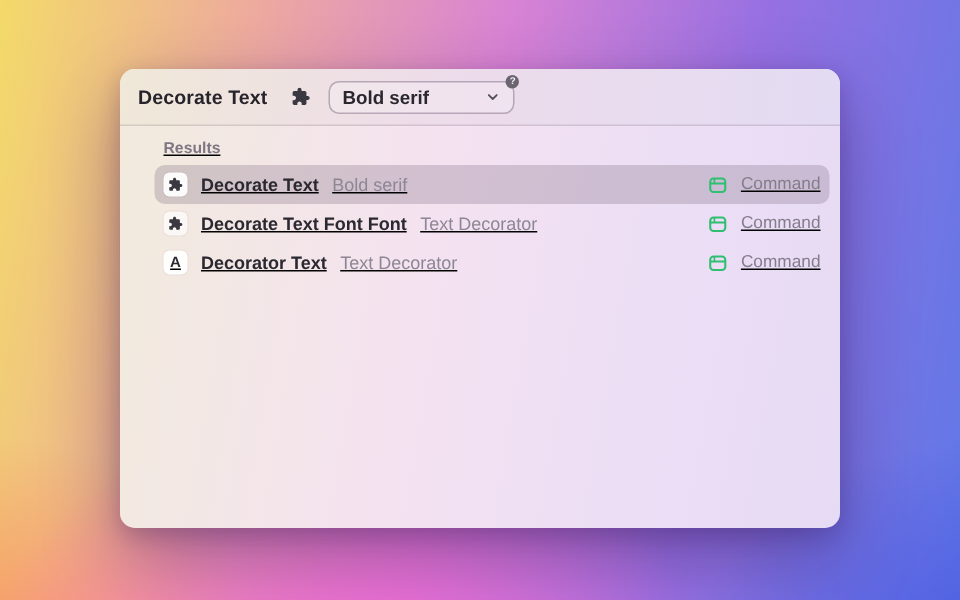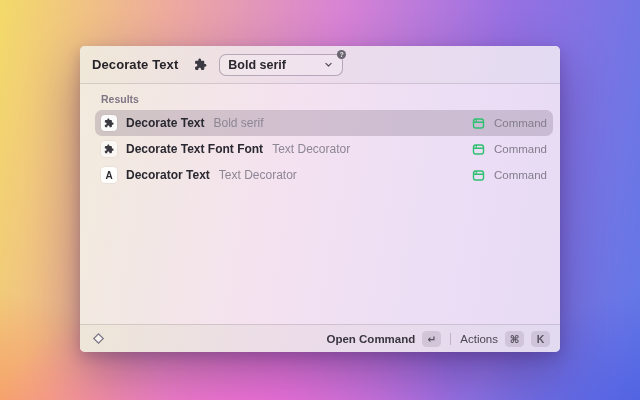--- a/index.html
+++ b/index.html
@@ -11,21 +11,21 @@
   .desktop {
     position: absolute; inset: 0;
     background:
       radial-gradient(55% 60% at 36% 112%, rgba(246,98,216,0.85), rgba(246,98,216,0) 70%),
       radial-gradient(42% 48% at -3% 106%, rgba(248,152,100,0.95), rgba(248,152,100,0) 70%),
       radial-gradient(48% 55% at 106% 112%, rgba(72,84,224,0.85), rgba(72,84,224,0) 72%),
       linear-gradient(100deg, #f3da69 0%, #edaa9e 24%, #d983d4 48%, #9770e2 72%, #5f78e6 100%);
   }
   .window {
     position: absolute; left: 80px; top: 46px; width: 480px; height: 306px;
-    border-radius: 5px; overflow: hidden;
+    border-radius: 10px; overflow: hidden;
     box-shadow: 0 20px 50px rgba(45,18,80,0.38), 0 5px 14px rgba(45,18,80,0.22);
     background: linear-gradient(100deg, #f2ebdc 0%, #f4e2f0 42%, #ecdef5 72%, #e6dbf4 100%);
   }
   .window-header {
     position: absolute; top: 0; left: 0; right: 0; height: 38px;
     display: flex; align-items: center; padding: 0 12px;
     background: linear-gradient(100deg, #f0e8d8 0%, #eddcea 45%, #e3dbf3 100%);
     border-bottom: 1px solid rgba(92,70,95,0.18);
   }
   .header-title { font-size: 13px; font-weight: 700; color: #26242a; letter-spacing: 0.1px; }
@@ -100,21 +100,21 @@
         <span class="dropdown-value">Bold serif</span>
         <span class="dropdown-chevron">
           <svg width="9" height="9" viewBox="0 0 12 12">
               <path d="M2.5 4.5 L6 8 L9.5 4.5" fill="none" stroke="#55505c" stroke-width="1.6" stroke-linecap="round" stroke-linejoin="round"></path>
             </svg>
         </span>
         <span class="dropdown-badge">?</span>
       </div>
     </div>
 
-    <div style="position:absolute; top:38px; left:8px; right:0;">
+    <div style="position:absolute; top:38px; left:16px; right:0;text-decoration:underline;">
       <div class="results-label">Results</div>
       <div class="rows">
 
         <div class="row selected">
           <span class="row-iconbox">
             <svg width="10" height="10" viewBox="0 0 24 24">
                 <path fill="#3a3840" d="M20.5 11H19V7c0-1.1-.9-2-2-2h-4V3.5C13 2.12 11.88 1 10.5 1S8 2.12 8 3.5V5H4c-1.1 0-1.99.9-1.99 2v3.8H3.5c1.49 0 2.7 1.21 2.7 2.7s-1.21 2.7-2.7 2.7H2V20c0 1.1.9 2 2 2h3.8v-1.5c0-1.49 1.21-2.7 2.7-2.7 1.49 0 2.7 1.21 2.7 2.7V22H17c1.1 0 2-.9 2-2v-4h1.5c1.38 0 2.5-1.12 2.5-2.5S21.88 11 20.5 11z"></path>
               </svg>
           </span>
           <span class="row-title">Decorate Text</span>
@@ -162,29 +162,15 @@
                 <line x1="1.6" y1="5.7" x2="12.4" y2="5.7" stroke="#2fbf71" stroke-width="1.5"></line>
                 <line x1="4.6" y1="2.1" x2="4.6" y2="5.7" stroke="#2fbf71" stroke-width="1.2"></line>
               </svg>
           </span>
           <span class="row-accessory">Command</span>
         </div>
 
       </div>
     </div>
 
-    <div class="window-footer">
-      <span class="footer-logo">
-        <svg width="13" height="13" viewBox="0 0 14 14">
-            <rect x="3.4" y="3.4" width="7.2" height="7.2" transform="rotate(45 7 7)" fill="rgba(255,255,255,0.55)" stroke="#7b7584" stroke-width="1.3"></rect>
-          </svg>
-      </span>
-      <span class="footer-spacer"></span>
-      <span class="footer-primary">Open Command</span>
-      <span class="key-badge">↵</span>
-      <span class="footer-divider"></span>
-      <span class="footer-secondary">Actions</span>
-      <span class="key-badge">⌘</span>
-      <span class="key-badge">K</span>
-    </div>
 
   </div>
 </div>
 
 </body></html>

